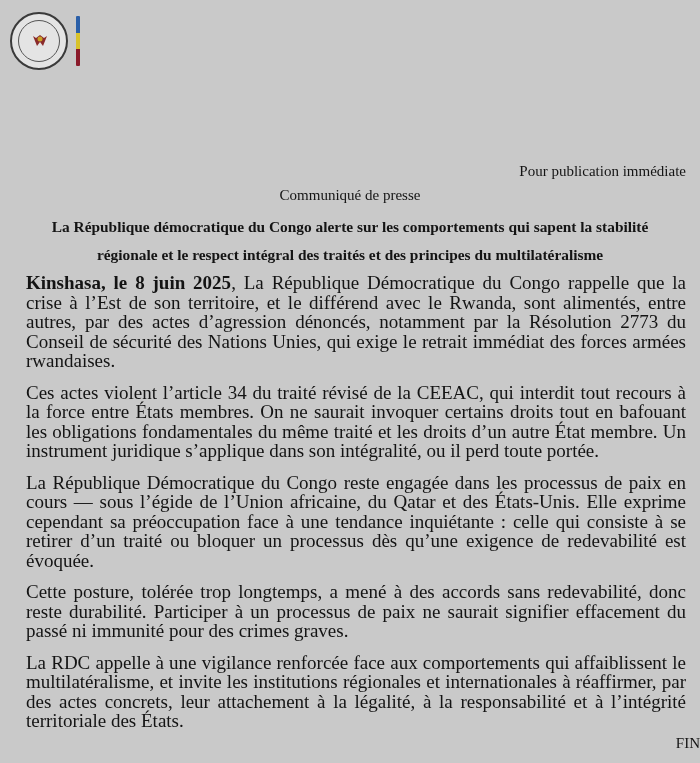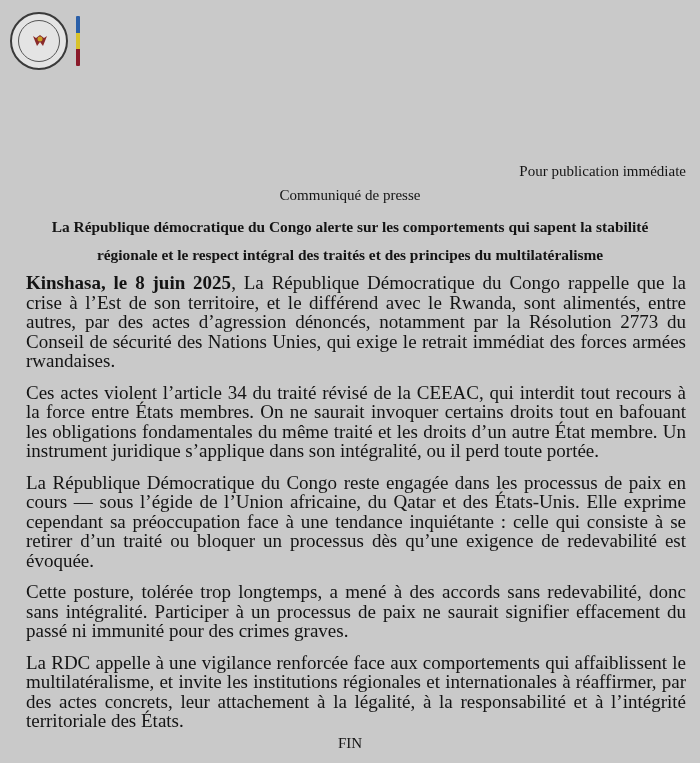--- a/index.html
+++ b/index.html
@@ -47,21 +47,21 @@
     text-align: center; font-weight: bold; font-size: 15.4px; line-height: 28px;
   }
   .body {
     position: absolute; left: 26px; width: 660px; top: 273px;
     font-size: 19px; line-height: 19.5px; text-align: justify;
   }
   .body p { margin: 0 0 12px 0; }
   .body p.p2 { margin-top: 10px; }
   .fin {
     position: absolute; left: 0; width: 700px; top: 735px;
-    text-align: center; font-size: 15px;
+    text-align: right; font-size: 15px;
   }
 </style>
 </head>
 <body>
 
 <div class="header">
   <div class="seal">
     <div class="inner"></div>
     <svg class="emblem" viewBox="0 0 18 18">
       <path d="M2 4 L6 14 L9 10 L12 14 L16 4 L13 6 L9 3 L5 6 Z" fill="#8a2a2a"></path>
@@ -78,17 +78,17 @@
 <div class="pub">Pour publication immédiate</div>
 
 <div class="comm">Communiqué de presse</div>
 
 <div class="title">La République démocratique du Congo alerte sur les comportements qui sapent la stabilité régionale et le respect intégral des traités et des principes du multilatéralisme</div>
 
 <div class="body">
   <p><b>Kinshasa, le 8 juin 2025</b><span>, La République Démocratique du Congo rappelle que la crise à l’Est de son territoire, et le différend avec le Rwanda, sont alimentés, entre autres, par des actes d’agression dénoncés, notamment par la Résolution 2773 du Conseil de sécurité des Nations Unies, qui exige le retrait immédiat des forces armées rwandaises.</span></p>
   <p class="p2">Ces actes violent l’article 34 du traité révisé de la CEEAC, qui interdit tout recours à la force entre États membres. On ne saurait invoquer certains droits tout en bafouant les obligations fondamentales du même traité et les droits d’un autre État membre. Un instrument juridique s’applique dans son intégralité, ou il perd toute portée.</p>
   <p>La République Démocratique du Congo reste engagée dans les processus de paix en cours — sous l’égide de l’Union africaine, du Qatar et des États-Unis. Elle exprime cependant sa préoccupation face à une tendance inquiétante : celle qui consiste à se retirer d’un traité ou bloquer un processus dès qu’une exigence de redevabilité est évoquée.</p>
-  <p>Cette posture, tolérée trop longtemps, a mené à des accords sans redevabilité, donc sans intégralité. Participer à un processus de paix ne saurait signifier effacement du passé ni immunité pour des crimes graves.</p>
+  <p>Cette posture, tolérée trop longtemps, a mené à des accords sans redevabilité, donc reste durabilité. Participer à un processus de paix ne saurait signifier effacement du passé ni immunité pour des crimes graves.</p>
   <p>La RDC appelle à une vigilance renforcée face aux comportements qui affaiblissent le multilatéralisme, et invite les institutions régionales et internationales à réaffirmer, par des actes concrets, leur attachement à la légalité, à la responsabilité et à l’intégrité territoriale des États.</p>
 </div>
 
 <div class="fin">FIN</div>
 
 </body></html>

